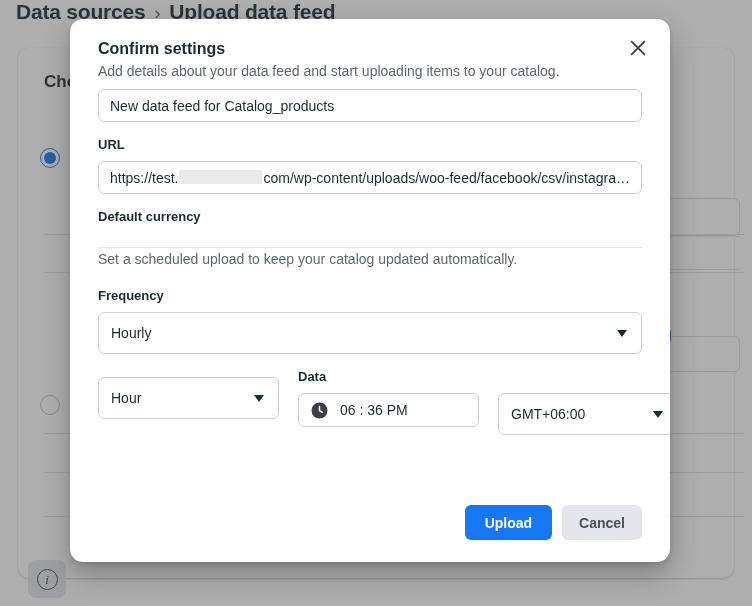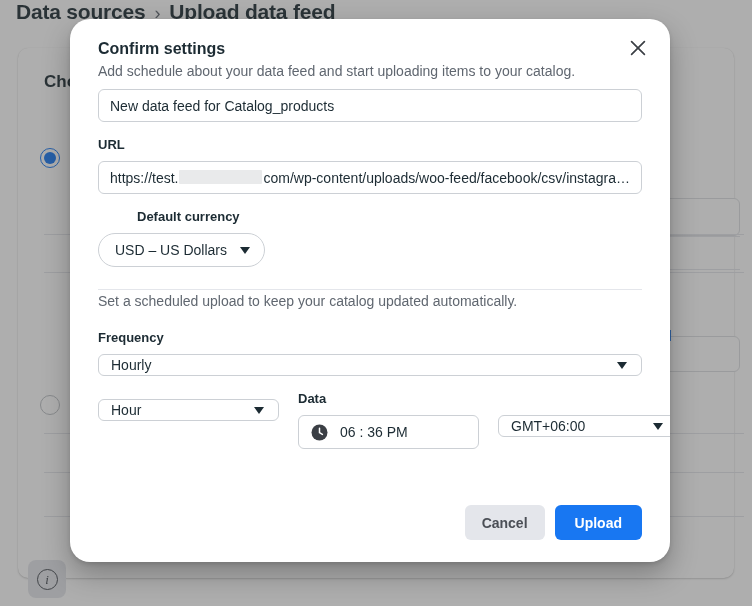--- a/index.html
+++ b/index.html
@@ -202,21 +202,21 @@
   }
 
   
   .modal {
     position: absolute;
     left: 70px;
     top: 19px;
     width: 600px;
     height: 543px;
     background: #ffffff;
-    border-radius: 20px;
+    border-radius: 13px;
     box-shadow: 0 12px 28px rgba(0,0,0,0.28), 0 2px 4px rgba(0,0,0,0.12);
     box-sizing: border-box;
     overflow: hidden;
   }
   .modal-inner {
     padding: 20px 28px 0 28px;
     position: relative;
     height: 100%;
     box-sizing: border-box;
   }
@@ -251,21 +251,21 @@
   .close-btn svg { display: block; }
 
   .field-label {
     font-size: 13px;
     font-weight: 700;
     color: #1c2b33;
     line-height: 16px;
   }
   .lbl-name { margin-top: 21px; }
   .lbl-url { margin-top: 15px; }
-  .lbl-curr { margin-top: 15px; margin-left: 39px; }
+  .lbl-curr { margin-top: 15px; }
 
   .text-input {
     margin-top: 8px;
     width: 100%;
     height: 33px;
     border: 1px solid #ccd0d5;
     border-radius: 6px;
     box-sizing: border-box;
     padding: 0 11px;
     font-size: 14px;
@@ -338,21 +338,21 @@
   .sec-sub {
     margin-top: 2px;
     font-size: 14px;
     color: #606770;
     line-height: 19px;
   }
   .lbl-freq { margin-top: 19px; }
 
   .select-box {
     margin-top: 8px;
-    height: 22px;
+    height: 42px;
     border: 1px solid #ccd0d5;
     border-radius: 6px;
     background: #fff;
     box-sizing: border-box;
     display: flex;
     align-items: center;
     justify-content: space-between;
     padding: 0 14px 0 12px;
     font-size: 14px;
     color: #1c2b33;
@@ -466,21 +466,21 @@
     <span class="ico">i</span>
   </div>
 </div>
 
 <div class="dimmer"></div>
 
 <div class="modal">
   <div class="modal-inner">
 
     <div class="modal-title">Confirm settings</div>
-    <div class="modal-sub">Add schedule about your data feed and start uploading items to your catalog.</div>
+    <div class="modal-sub">Add details about your data feed and start uploading items to your catalog.</div>
 
     <button class="close-btn">
       <svg width="16" height="16" viewBox="0 0 16 16" aria-hidden="true">
         <path d="M1.6 1.6 L14.4 14.4 M14.4 1.6 L1.6 14.4" stroke="#3b3f45" stroke-width="1.7" stroke-linecap="round"></path>
       </svg>
     </button>
 
     
     <div class="text-input">
       <span>New data feed for Catalog_products</span>
@@ -489,24 +489,20 @@
     
     <div class="field-label lbl-url">URL</div>
     <div class="text-input url-input">
       <span class="url-seg">https://test.</span>
         <span class="redaction"></span>
         <span class="url-seg">com/wp-content/uploads/woo-feed/facebook/csv/instagra…</span>
     </div>
 
     
     <div class="field-label lbl-curr">Default currency</div>
-    <div class="pill-select">
-      <span>USD – US Dollars</span>
-      <span class="caret"></span>
-    </div>
 
     <div class="divider"></div>
 
     
     <div class="sec-sub">Set a scheduled upload to keep your catalog updated automatically.</div>
 
     <div class="field-label lbl-freq">Frequency</div>
     <div class="select-box full">
       <span>Hourly</span>
       <span class="caret"></span>
@@ -536,18 +532,18 @@
             <div class="select-box">
               <span>GMT+06:00</span>
               <span class="caret"></span>
             </div>
           </div>
         </div>
       </div>
     </div>
 
     <div class="actions">
+      <button class="btn btn-upload">Upload</button>
       <button class="btn btn-cancel">Cancel</button>
-      <button class="btn btn-upload">Upload</button>
     </div>
 
   </div>
 </div>
 
 </body></html>

